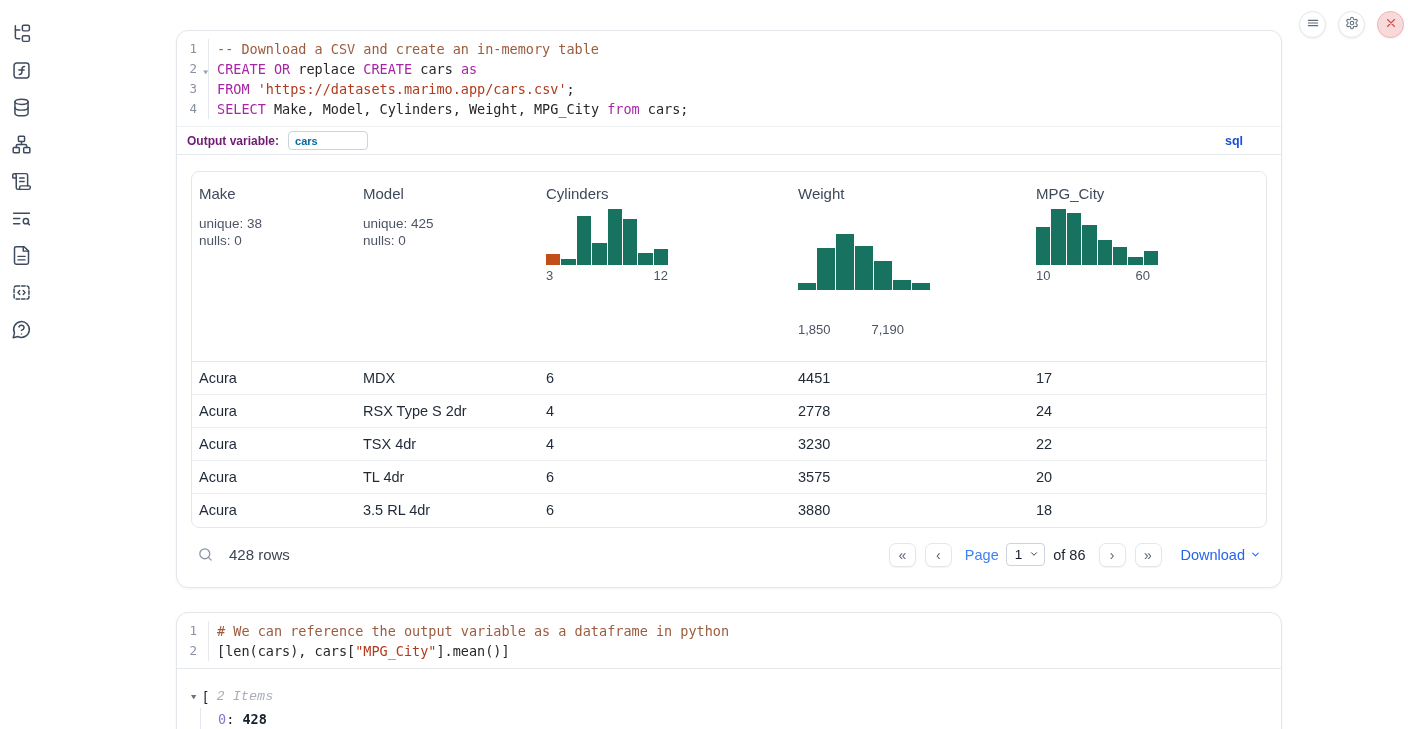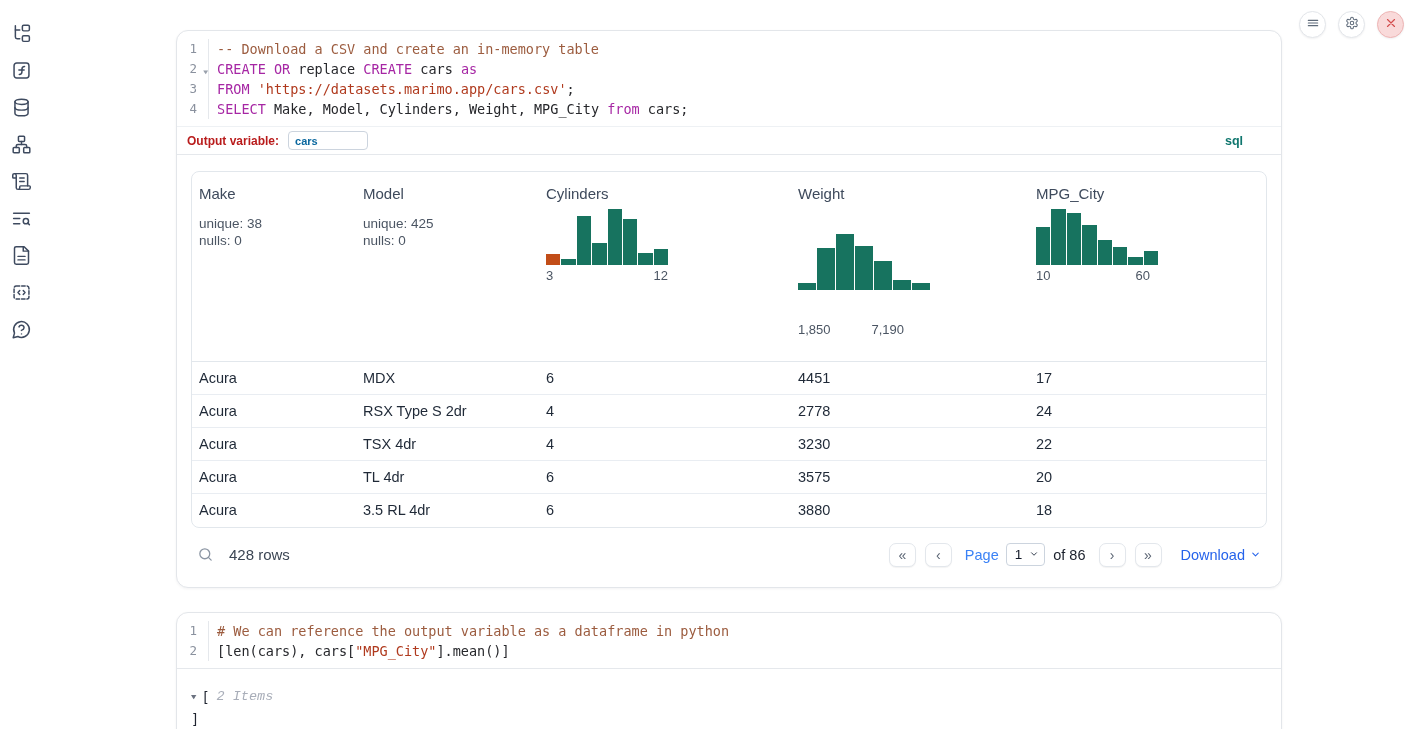--- a/index.html
+++ b/index.html
@@ -34,25 +34,25 @@
   .ln .fold { position:absolute; right:0px; top:3px; font-size:8px; color:#9aa1ac; }
   .ct { padding-left:8px; white-space:pre; color:#26272b; }
   .tok-com { color:#9c5c3f; }
   .tok-kw  { color:#a626a4; }
   .tok-str { color:#b03a1e; }
   .tok-plain { color:#26272b; }
 
   
   .outvar-bar { border-top:1px solid #eef1f4; border-bottom:1px solid #e5e8ec;
                 padding:5px 10px; display:flex; align-items:center; height:29px; }
-  .outvar-label { color:#b91c1c; font-weight:bold; font-size:12px; }
+  .outvar-label { color:#701a75; font-weight:bold; font-size:12px; }
   .outvar-input { margin-left:9px; width:80px; height:19px; border:1px solid #ccd4de;
                   border-radius:4px; padding:0 6px; font-family:"Liberation Sans",sans-serif;
                   font-size:11px; font-weight:bold; color:#0b689f; outline:none; }
-  .lang-badge { margin-left:auto; margin-right:28px; color:#0f766e; font-weight:bold; font-size:12.5px; }
+  .lang-badge { margin-left:auto; margin-right:28px; color:#1d4ed8; font-weight:bold; font-size:12.5px; }
 
   
   .output-area { padding:16px 14px 14px; }
   .dt-box { border:1px solid #e2e7ec; border-radius:8px; overflow:hidden; }
   table { width:100%; border-collapse:collapse; table-layout:fixed; }
   th { text-align:left; vertical-align:top; font-weight:normal;
        padding:13px 0 24px 7px; border-bottom:1px solid #e2e7ec; }
   .col-label { font-size:15px; color:#3e4a5c; }
   .col-stats { margin-top:13px; font-size:13.5px; color:#4b5563; line-height:17px; }
   .hist { margin-top:7px; height:56px; width:122px; display:flex; align-items:flex-end; gap:1px; }
@@ -379,17 +379,20 @@
         </div>
       </div>
 
     <div class="py-output">
       <div class="tree-head">
         <span class="tree-chevron" style="transform: scale(1, 0.8);">▼</span>
         <span>[</span>
         <span class="tree-items-label">2 Items</span>
       </div>
       <div class="tree-children">
+        <div class="tree-entry">
+          <span class="tree-key">0</span><span>: </span><span class="tree-val">428</span>
+        </div>
       </div>
       <div class="tree-close">]</div>
     </div>
   </section>
 </main>
 
 </body></html>

